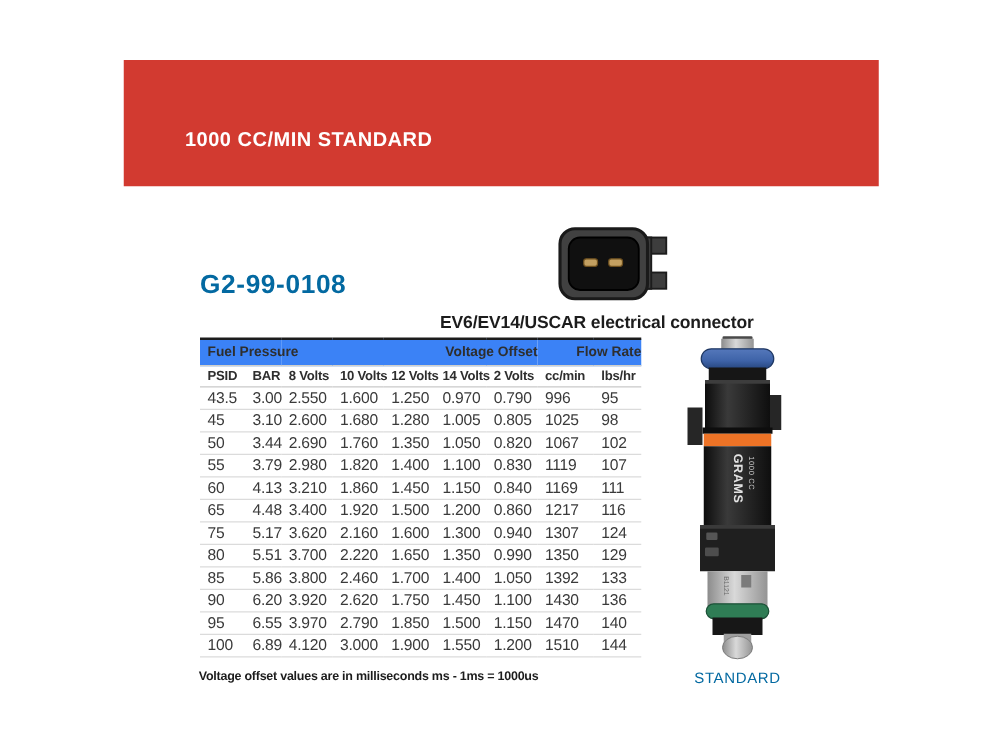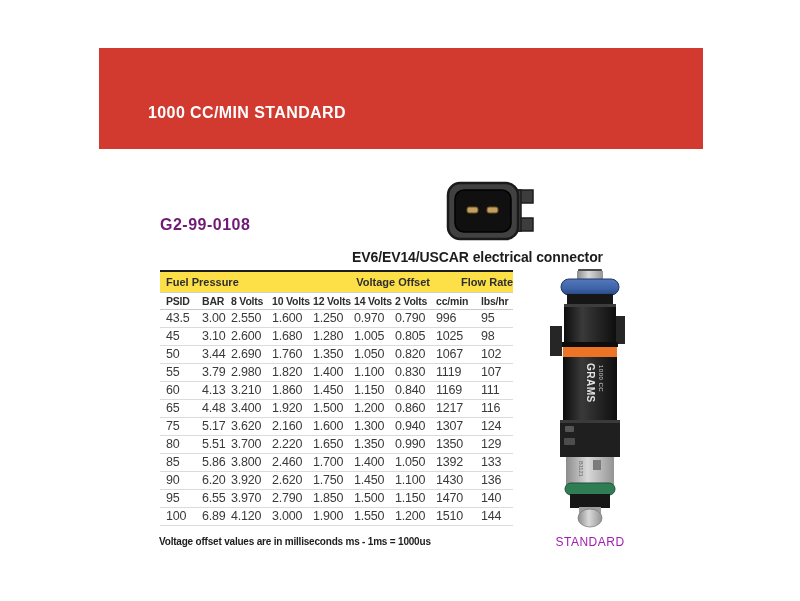--- a/index.html
+++ b/index.html
@@ -13,21 +13,21 @@
     position:absolute; left:99px; top:48px; width:604px; height:101px;
     background:#d23a30;
   }
   .banner-title {
     position:absolute; left:49px; top:56px;
     color:#ffffff; font-size:16px; font-weight:bold; letter-spacing:0.4px;
   }
   
   .part-number {
     position:absolute; left:160px; top:216px;
-    font-size:16px; font-weight:bold; color:#701a75; letter-spacing:0.5px;
+    font-size:21px; font-weight:bold; color:#0369a1; letter-spacing:0.5px;
   }
   .subtitle {
     position:absolute; left:160px; top:243px;
     font-size:12px; color:#969696; letter-spacing:0.4px;
   }
   .connector-svg { position:absolute; left:446px; top:181px; }
   .connector-caption {
     position:absolute; left:352px; top:249px;
     font-size:14px; font-weight:bold; color:#1c1c1c; letter-spacing:-0.1px; white-space:nowrap;
   }
@@ -35,21 +35,21 @@
   .spec-table-wrap { position:absolute; left:160px; top:270px; width:353px; }
   table.spec {
     table-layout:fixed; width:353px; border-collapse:collapse;
     border-top:2px solid #1c1c1c;
   }
   table.spec th, table.spec td {
     text-align:left; white-space:nowrap; overflow:visible;
     padding:0 0 0 6px; font-weight:normal;
   }
   tr.group-row th {
-    background:#fde047; height:20px; line-height:20px;
+    background:#3b82f6; height:20px; line-height:20px;
     font-size:11px; font-weight:bold; color:#2e2e2e;
     border-bottom:1px solid #d2d0ca;
   }
   tr.group-row th.center { text-align:right; padding-left:0; }
   tr.cols-row th {
     height:16px; line-height:16px; font-size:10.5px; font-weight:bold;
     color:#2e2e2e; letter-spacing:-0.2px; border-bottom:1px solid #c9c9c9;
   }
   table.spec tbody td {
     height:17px; line-height:17px; font-size:12.5px; color:#3a3a3a;
@@ -57,21 +57,21 @@
   }
   
   .footnote {
     position:absolute; left:159px; top:536px;
     font-size:10px; font-weight:bold; color:#1c1c1c; letter-spacing:-0.2px; white-space:nowrap;
   }
   
   .injector-svg { position:absolute; left:535px; top:268px; }
   .injector-label {
     position:absolute; left:535px; top:535px; width:110px;
-    text-align:center; font-size:12px; color:#a21caf; letter-spacing:0.5px;
+    text-align:center; font-size:12px; color:#0369a1; letter-spacing:0.5px;
   }
 </style>
 </head>
 <body>
 
 <div class="page">
 
   <div class="banner">
     <div class="banner-title">1000 CC/MIN STANDARD</div>
   </div>

